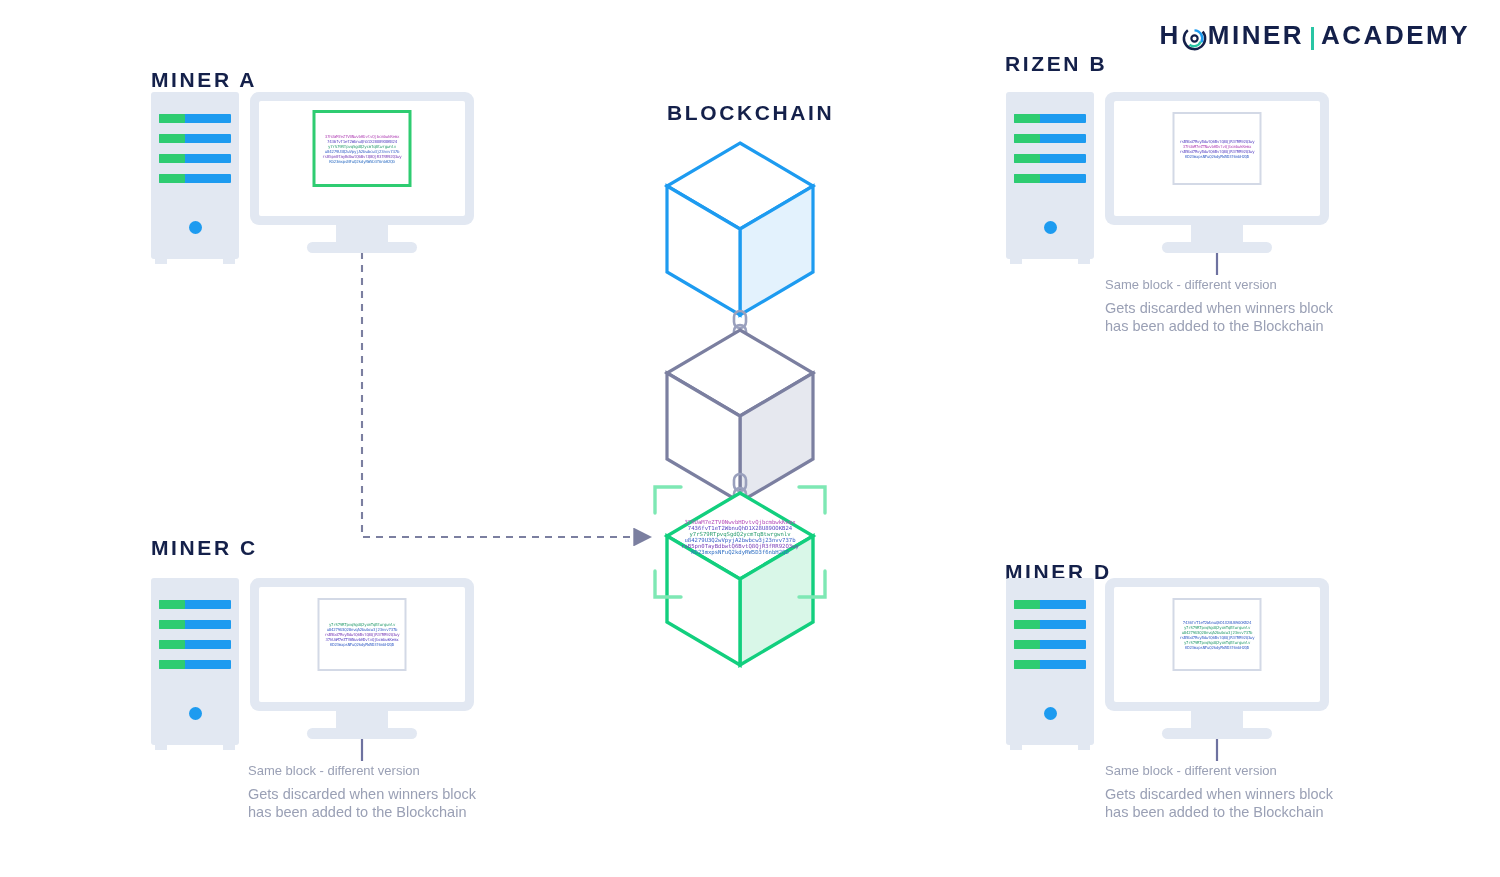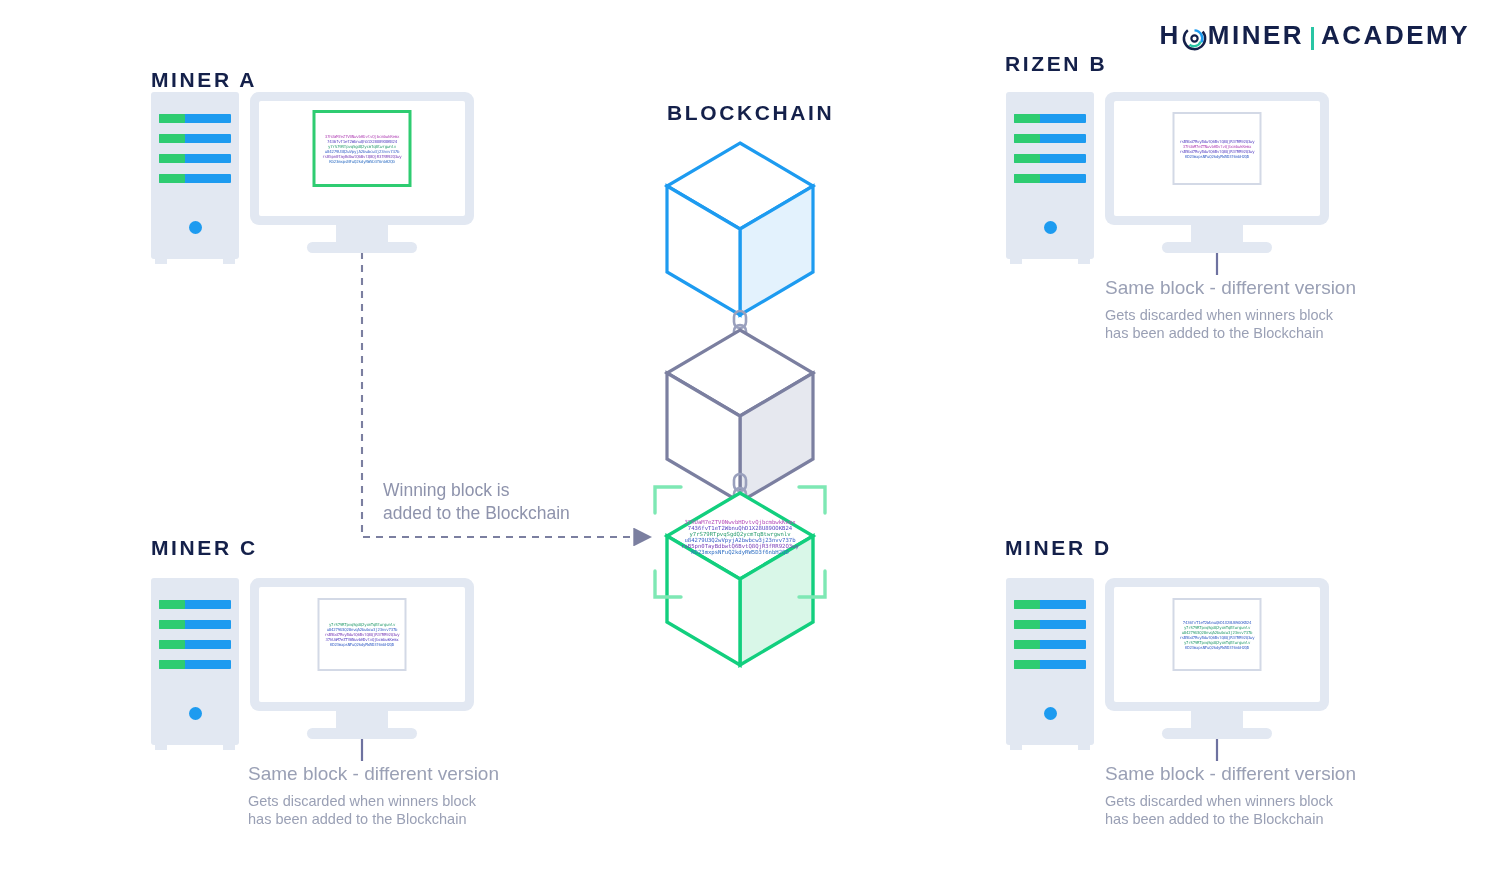--- a/index.html
+++ b/index.html
@@ -97,21 +97,21 @@
     font-family:"DejaVu Sans Mono", monospace;
     letter-spacing:-0.2px;
     white-space:nowrap;
     overflow:hidden;
     text-align:center;
   }
 
   
   .caption { position:absolute; }
   .caption .cap-title {
-    font-size:19px; color:#9aa0b5; white-space:nowrap; margin-bottom:7px;
+    font-size:13px; color:#9aa0b5; white-space:nowrap; margin-bottom:7px;
   }
   .caption .cap-sub {
     font-size:14.5px; color:#9aa0b5; line-height:1.27; white-space:nowrap;
   }
 
   
   .bc-title {
     position:absolute; left:667px; top:101px;
     font-size:21px; font-weight:bold; letter-spacing:2.6px; color:#14204a;
   }
@@ -208,24 +208,20 @@
 
   <div style="position:absolute; left:655px; top:519px; width:170px; text-align:center;">
     <span style="display:block;font-family:'DejaVu Sans Mono',monospace;font-size:5.6px;color:#b44ab8;white-space:nowrap;">37hUaM7eZTV0NwvbHDvtvQjbcmbwkKemx</span>
     <span style="display:block;font-family:'DejaVu Sans Mono',monospace;font-size:5.6px;color:#5b46c4;white-space:nowrap;">7436fvT1eT2WbnuQhD1X28U89OOKB24</span>
     <span style="display:block;font-family:'DejaVu Sans Mono',monospace;font-size:5.6px;color:#2a9d6f;white-space:nowrap;">y7rS79RTpvqSgdQ2ycmTqBtwrgwnlv</span>
     <span style="display:block;font-family:'DejaVu Sans Mono',monospace;font-size:5.6px;color:#3a62c8;white-space:nowrap;">u84279U3Q2wVpyjA2bwbcw3j23nvv737b</span>
     <span style="display:block;font-family:'DejaVu Sans Mono',monospace;font-size:5.6px;color:#7a3fb8;white-space:nowrap;">rsB5pn0TayBdbwtQ6BvtQ8QjR3fRR92Q3wy</span>
     <span style="display:block;font-family:'DejaVu Sans Mono',monospace;font-size:5.6px;color:#2f6fc4;white-space:nowrap;">KD23mxpsNFuQ2kdyRW5D3f6nbH2QD</span>
   </div>
 
-  <div class="win-note">
-    <div>Winning block is</div>
-    <div>added to the Blockchain</div>
-  </div>
 
   <div class="miner-title" style="left:151px; top:52px;margin-top:16px;">MINER A</div>
 
   <div class="computer" style="left:151px; top:92px;">
     <div class="tower">
       <div class="bar" style="top:22px"></div>
       <div class="bar" style="top:42px"></div>
       <div class="bar" style="top:62px"></div>
       <div class="bar" style="top:82px"></div>
       <div class="dot"></div>
@@ -321,21 +317,21 @@
       <div class="base"></div>
     </div>
   </div>
 
   <div class="caption" style="left:248px; top:763px;">
     <div class="cap-title">Same block - different version</div>
     <div class="cap-sub">Gets discarded when winners block</div>
     <div class="cap-sub">has been added to the Blockchain</div>
   </div>
 
-  <div class="miner-title" style="left:1005px; top:536px;">MINER D</div>
+  <div class="miner-title" style="left:1005px; top:560px;">MINER D</div>
 
   <div class="computer" style="left:1006px; top:578px;">
     <div class="tower">
       <div class="bar" style="top:22px"></div>
       <div class="bar" style="top:42px"></div>
       <div class="bar" style="top:62px"></div>
       <div class="bar" style="top:82px"></div>
       <div class="dot"></div>
       <div class="foot-l"></div>
       <div class="foot-r"></div>

